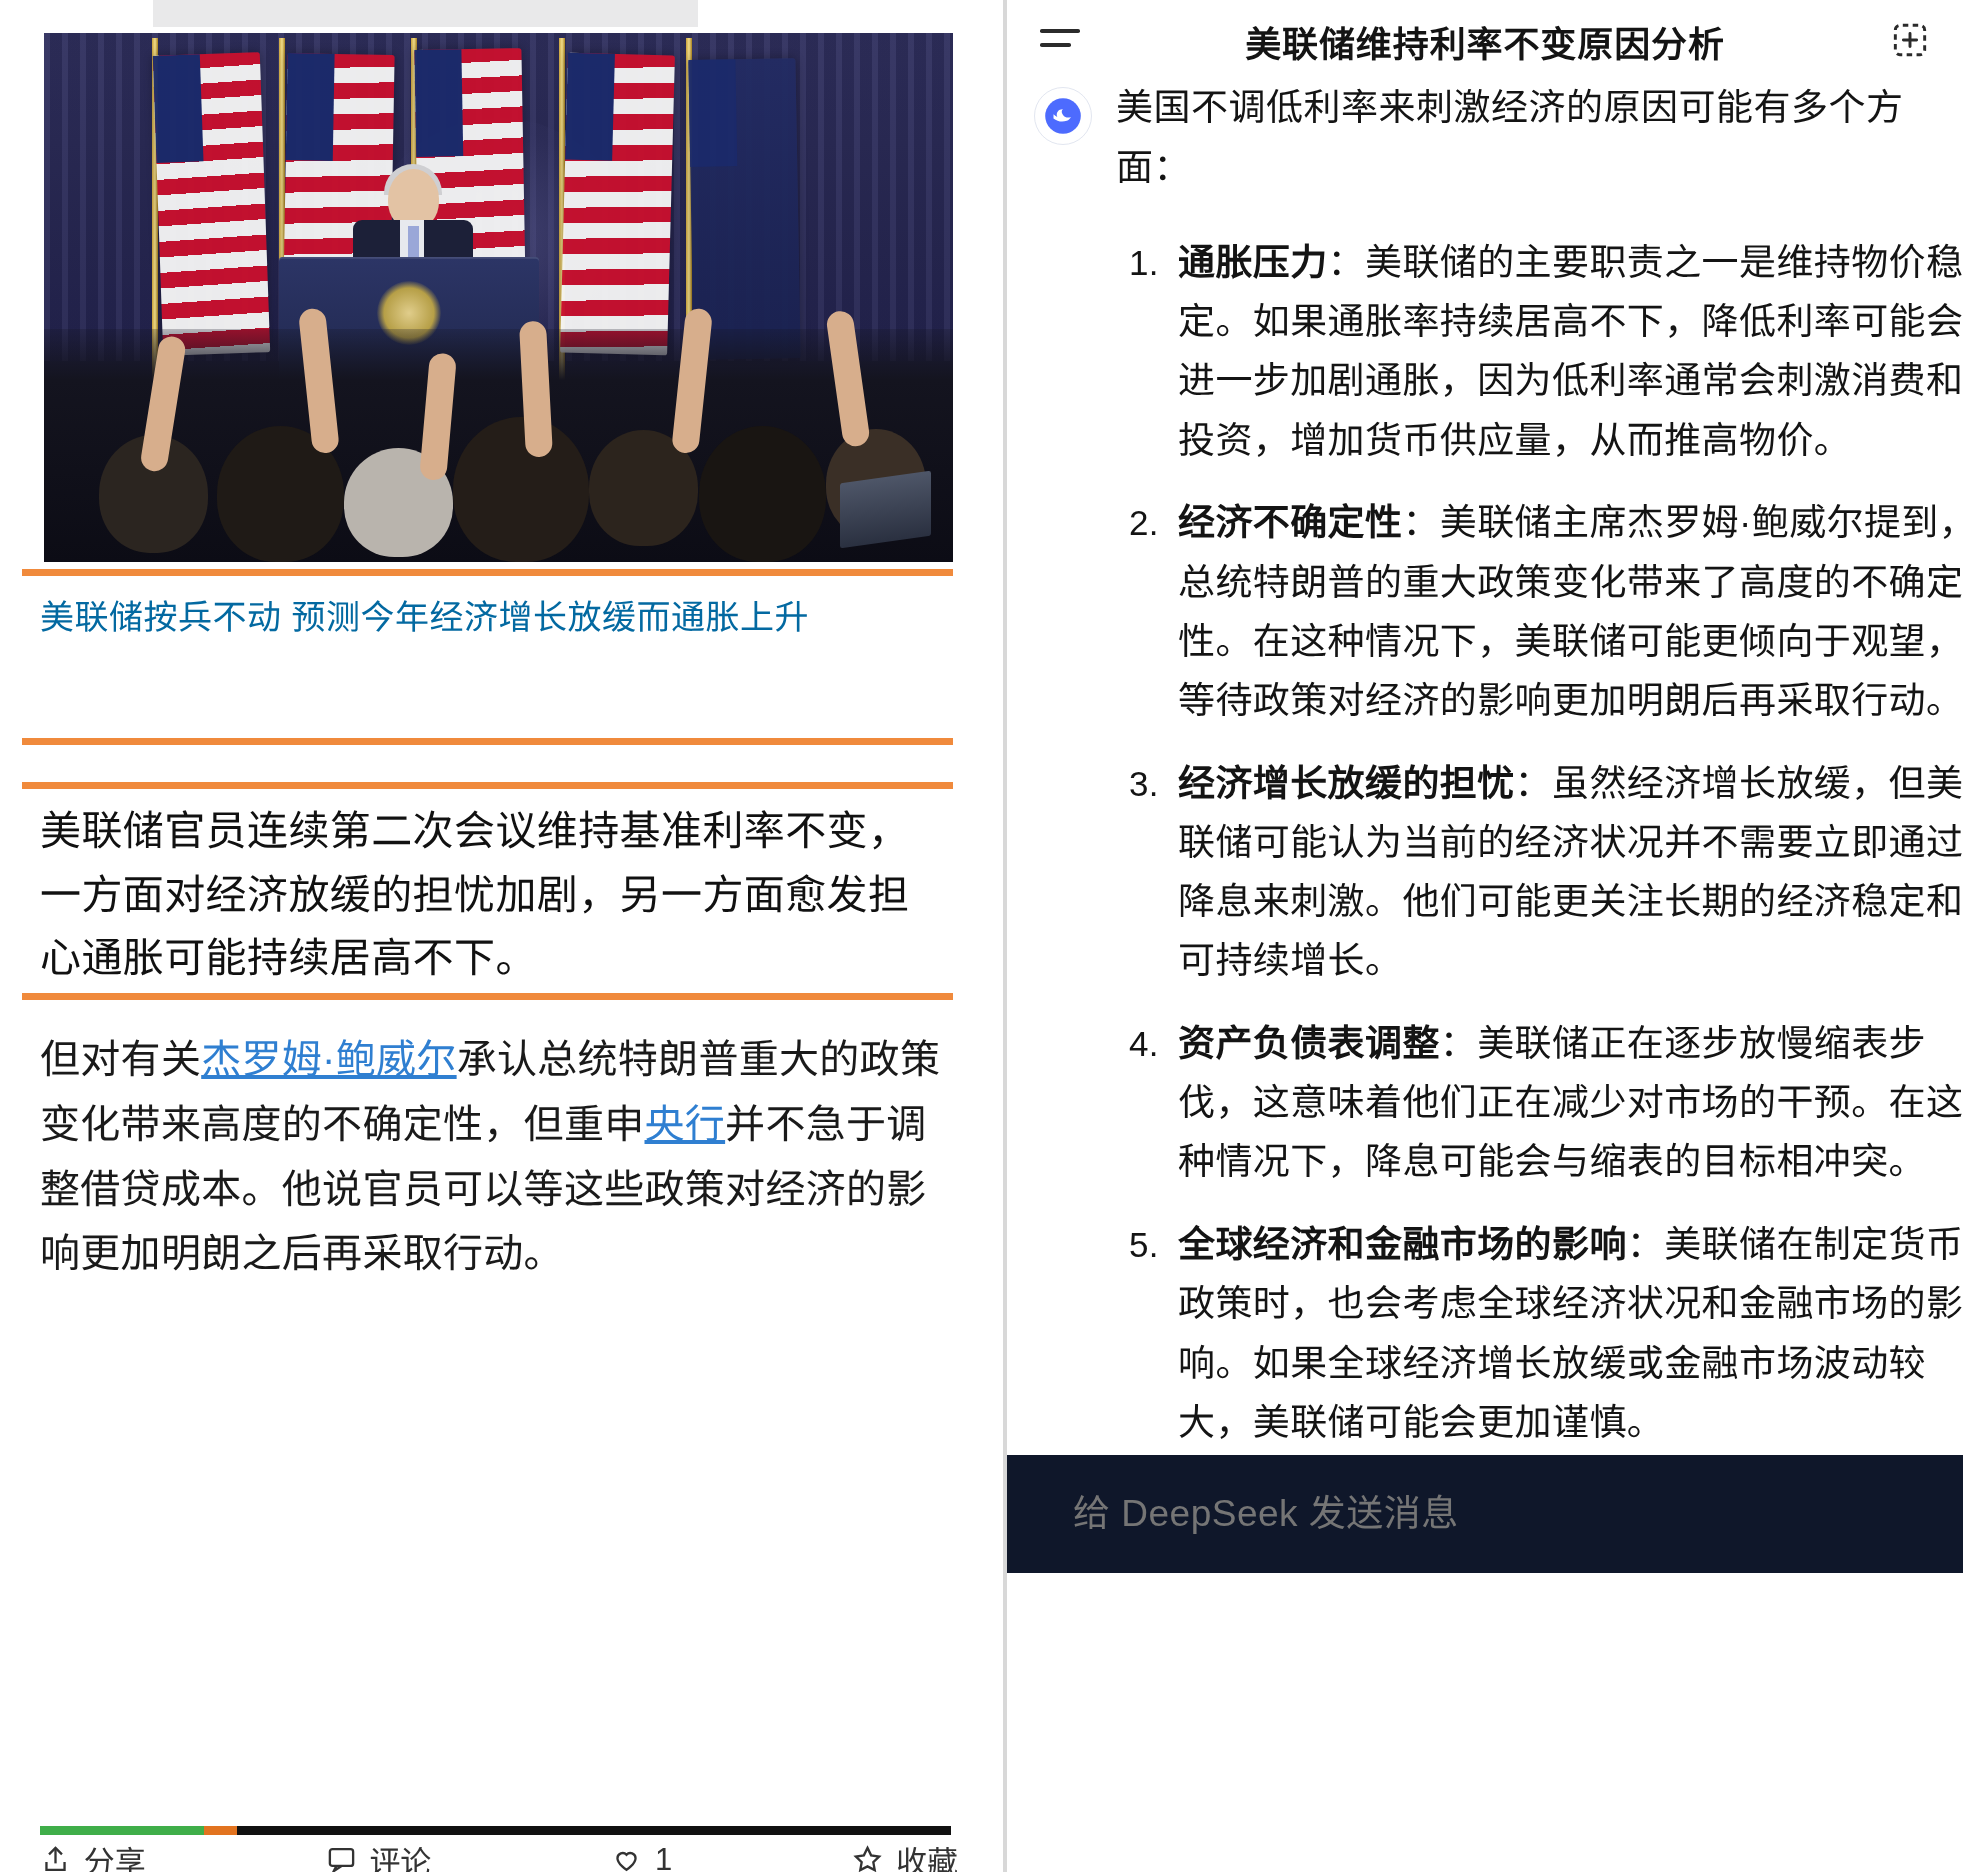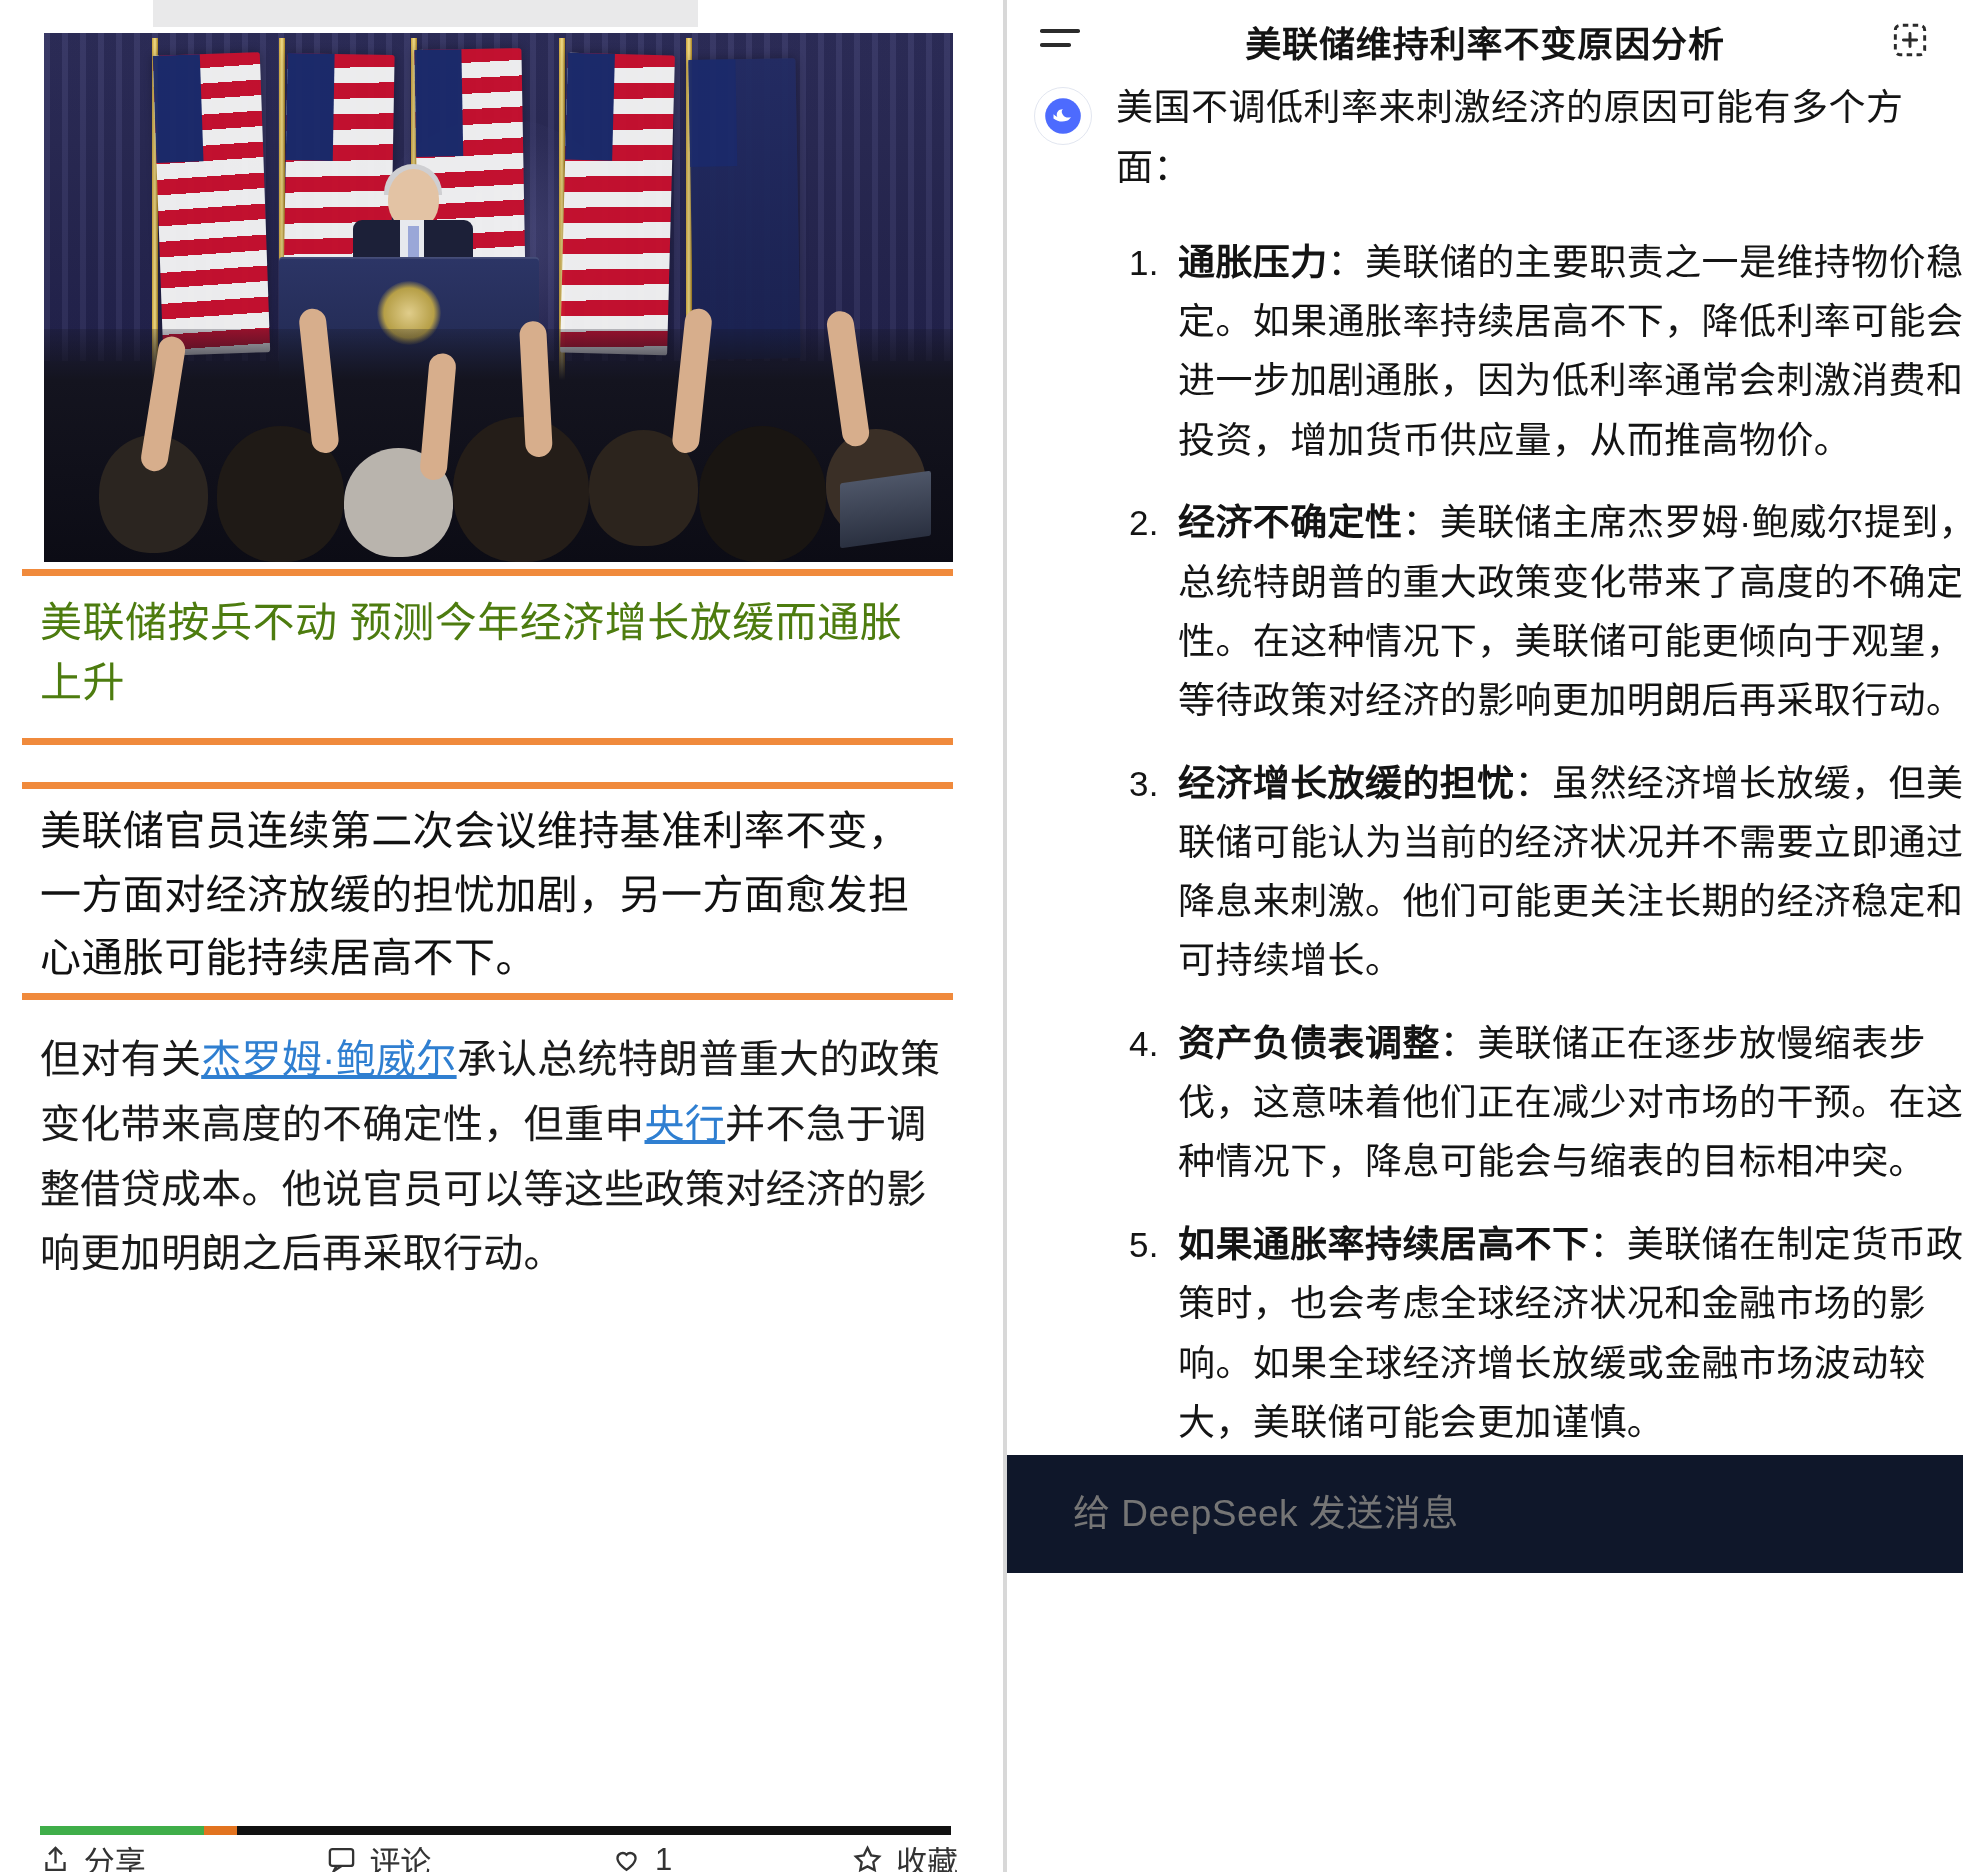--- a/index.html
+++ b/index.html
@@ -155,23 +155,23 @@
 
   
   .rule-orange {
     position:absolute; left:22px;
     width:931px; height:7.3px;
     background:#f08a3c;
   }
   .headline {
     position:absolute; left:40px;
     width:900px;
-    font-size: 42px;
+    font-size: 34px;
     line-height: 1.42;
-    color:#4d7c0f;
+    color:#0369a1;
     letter-spacing: 0.5px;
   }
   .lede {
     position:absolute; left:40px;
     width:909px;
     font-size: 41px;
     line-height: 1.55;
     color:#111111;
     letter-spacing: 0.4px;
   }
@@ -480,21 +480,21 @@
       </svg>
     </div>
 
     <div class="msg-intro">美国不调低利率来刺激经济的原因可能有多个方面：</div>
 
     <ol class="ds-list">
       <li><span class="b">通胀压力</span><span>：美联储的主要职责之一是维持物价稳定。如果通胀率持续居高不下，降低利率可能会进一步加剧通胀，因为低利率通常会刺激消费和投资，增加货币供应量，从而推高物价。</span></li>
       <li><span class="b">经济不确定性</span><span>：美联储主席杰罗姆·鲍威尔提到，总统特朗普的重大政策变化带来了高度的不确定性。在这种情况下，美联储可能更倾向于观望，等待政策对经济的影响更加明朗后再采取行动。</span></li>
       <li><span class="b">经济增长放缓的担忧</span><span>：虽然经济增长放缓，但美联储可能认为当前的经济状况并不需要立即通过降息来刺激。他们可能更关注长期的经济稳定和可持续增长。</span></li>
       <li><span class="b">资产负债表调整</span><span>：美联储正在逐步放慢缩表步伐，这意味着他们正在减少对市场的干预。在这种情况下，降息可能会与缩表的目标相冲突。</span></li>
-      <li><span class="b">如果通胀率持续居高不下</span><span>：美联储在制定货币政策时，也会考虑全球经济状况和金融市场的影响。如果全球经济增长放缓或金融市场波动较大，美联储可能会更加谨慎。</span></li>
+      <li><span class="b">全球经济和金融市场的影响</span><span>：美联储在制定货币政策时，也会考虑全球经济状况和金融市场的影响。如果全球经济增长放缓或金融市场波动较大，美联储可能会更加谨慎。</span></li>
     </ol>
 
     <div class="fade-text">综上所述，美联储在决定是否调整利率时</div>
 
     <div class="new-chat-pill">
       <span class="plus-circle"></span>
       <span>开启新对话</span>
     </div>
 
     <div class="scroll-down">

